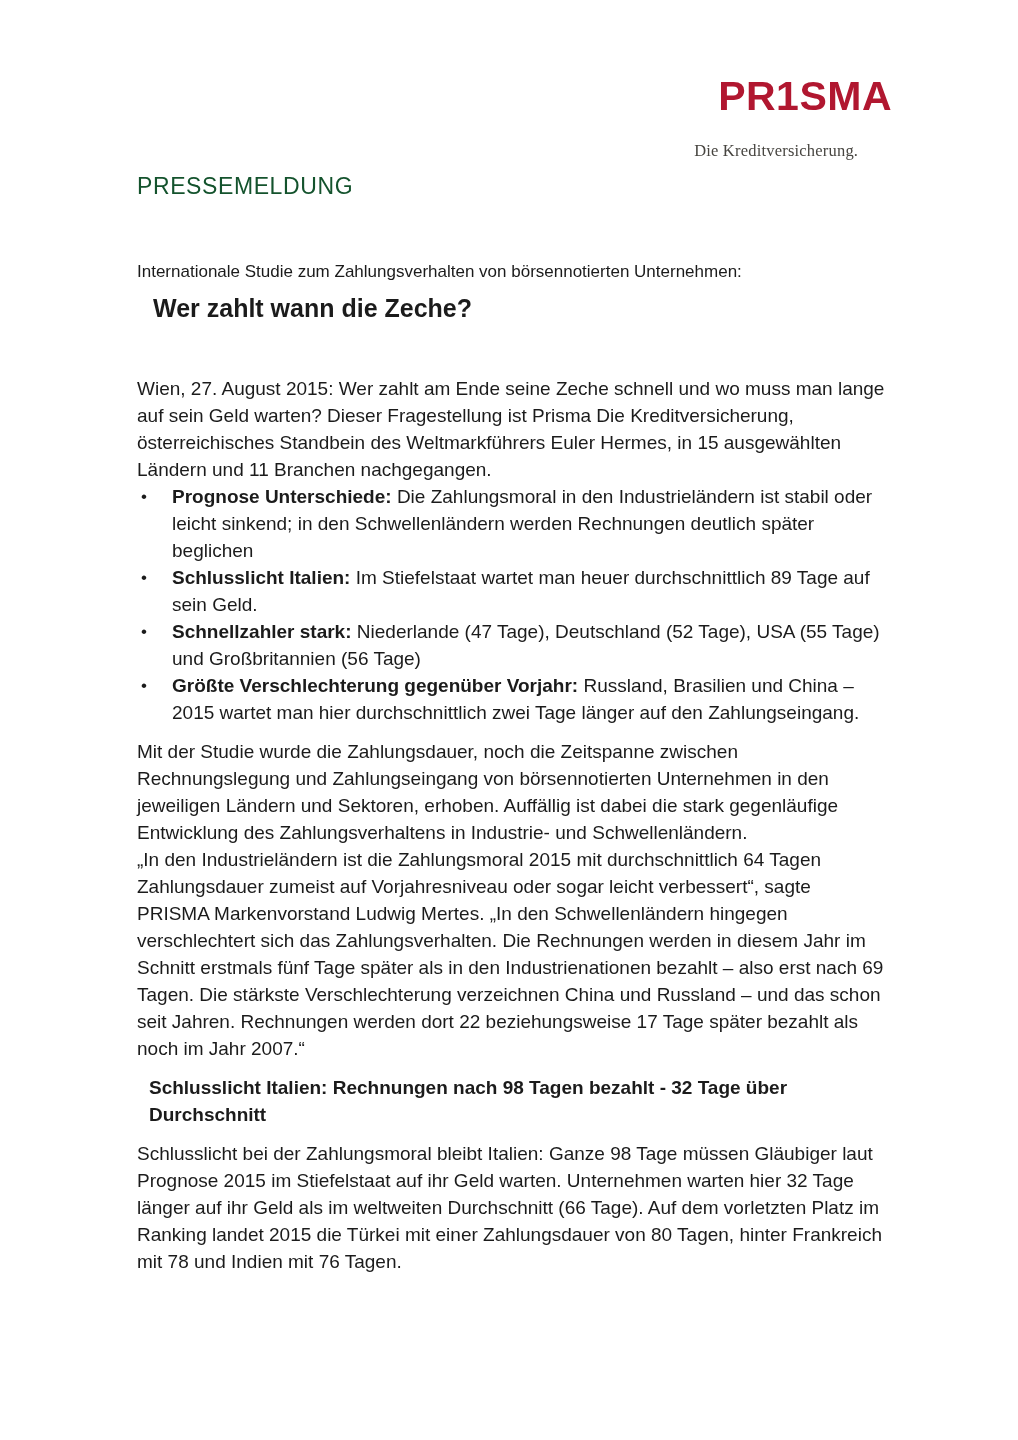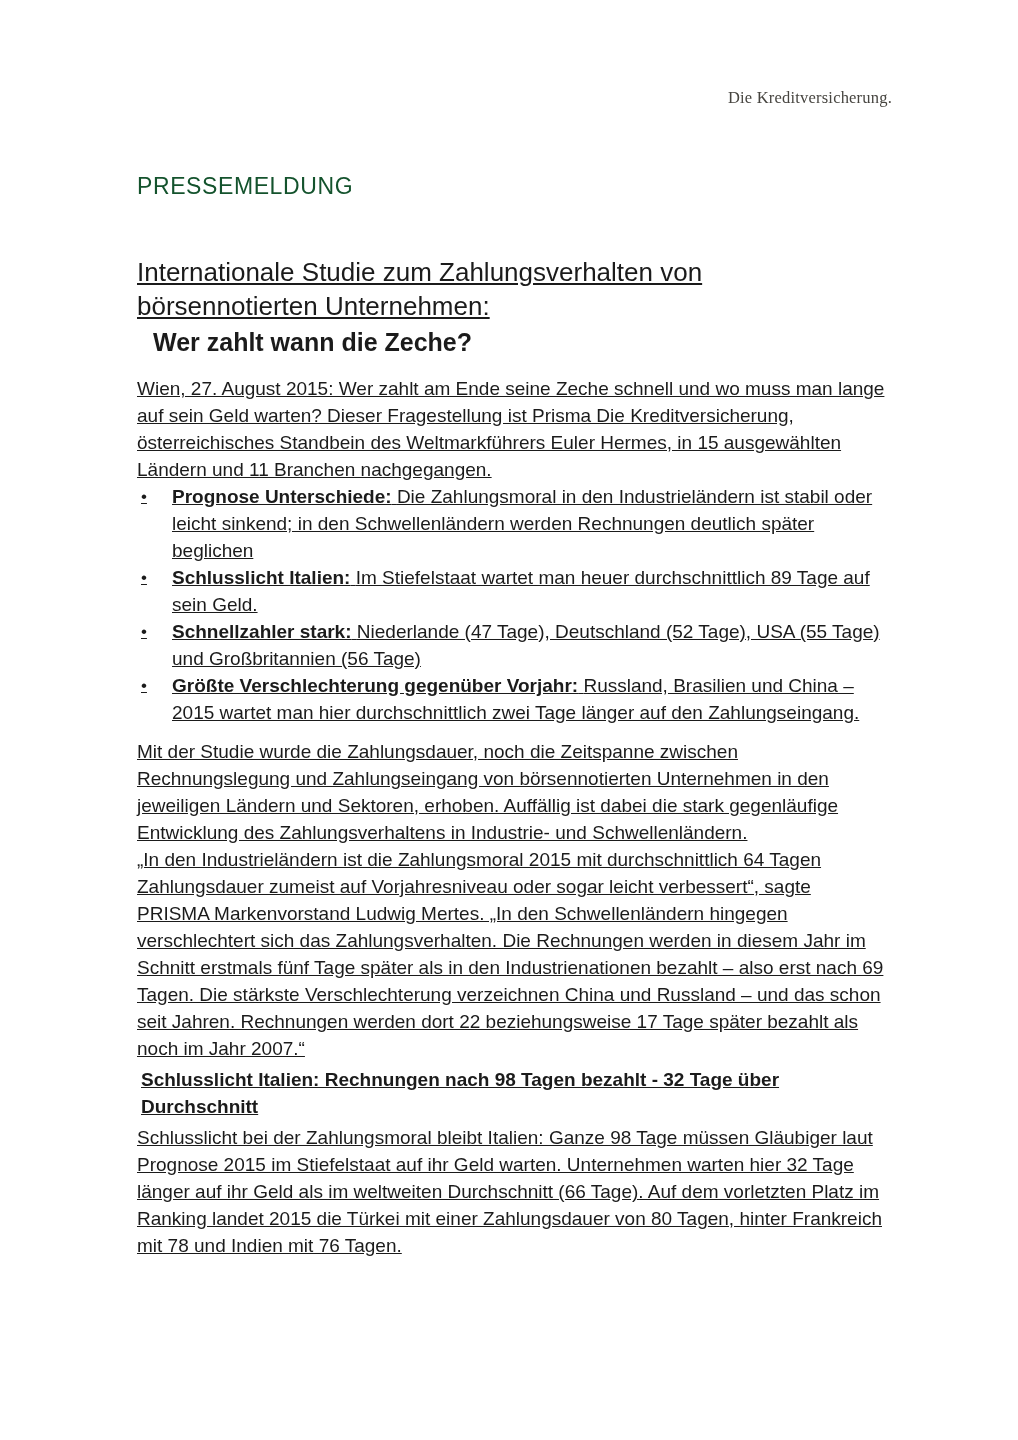--- a/index.html
+++ b/index.html
@@ -27,56 +27,54 @@
     font-size: 41px;
     line-height: 1;
     letter-spacing: 0.5px;
     color: #b11730;
   }
   .tagline {
     font-family: "Liberation Serif", serif;
     font-size: 16.5px;
     line-height: 1.2;
     color: #474540;
-    margin-top: 12px;
+    margin-top: 24px;
     letter-spacing: 0.2px;
     margin-left: -24px;
   }
   
   .kicker {
     position: absolute;
     top: 173px; left: 137px;
     font-size: 23px;
     letter-spacing: 0.6px;
     color: #14532d;
   }
   
   .headline {
     position: absolute;
     top: 255px; left: 137px;
     width: 752px;
   }
   .headline-intro {
-    font-size: 26px;
+    font-size: 17px;
     line-height: 34px;
     font-weight: 400;
-    text-decoration: underline;
   }
   .headline-title {
     margin: 4px 0 0 16px;
     font-size: 25px;
     line-height: 30px;
     font-weight: 700;
   }
   
   .body-flow {
     position: absolute;
     top: 375px; left: 137px;
     width: 748px;
-    text-decoration: underline;
   }
   p.body {
     margin: 0;
     font-size: 19px;
     line-height: 27px;
   }
   .para-intro   { margin-bottom: 14px; }
   .para-study   { margin-bottom: 12px; }
   .para-quote   { margin-bottom: 9px; }
   ul.bullets {
@@ -95,29 +93,30 @@
     padding-left: 4px;
     box-sizing: border-box;
     font-size: 17px;
   }
   .bullet-text { flex: 1 1 auto; }
   .lead { font-weight: 700; }
   .section-heading {
     font-size: 19px;
     line-height: 27px;
     font-weight: 700;
-    margin: 4px;
+    margin: 12px;
   }
 </style>
 </head>
 <body>
 
 <div class="page">
 
   <header class="logo-block">
+    <div class="wordmark">PR1SMA</div>
     <div class="tagline">Die Kreditversicherung.</div>
   </header>
 
   <div class="kicker">PRESSEMELDUNG</div>
 
   <div class="headline">
     <div class="headline-intro">Internationale Studie zum Zahlungsverhalten von börsennotierten Unternehmen:</div>
     <h1 class="headline-title">Wer zahlt wann die Zeche?</h1>
   </div>
 

